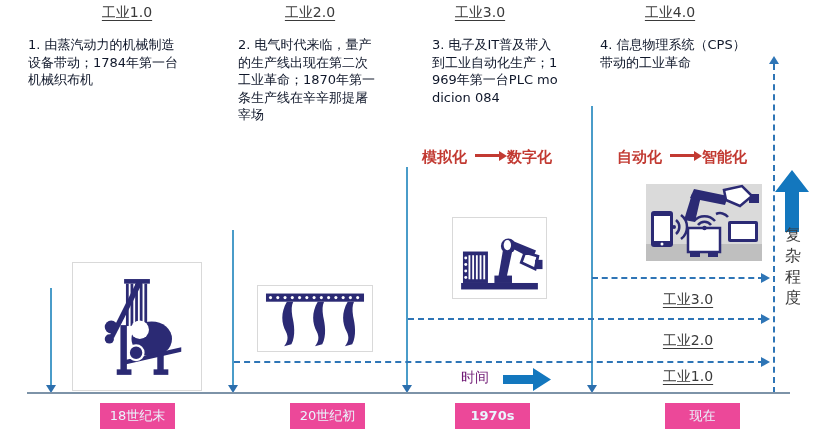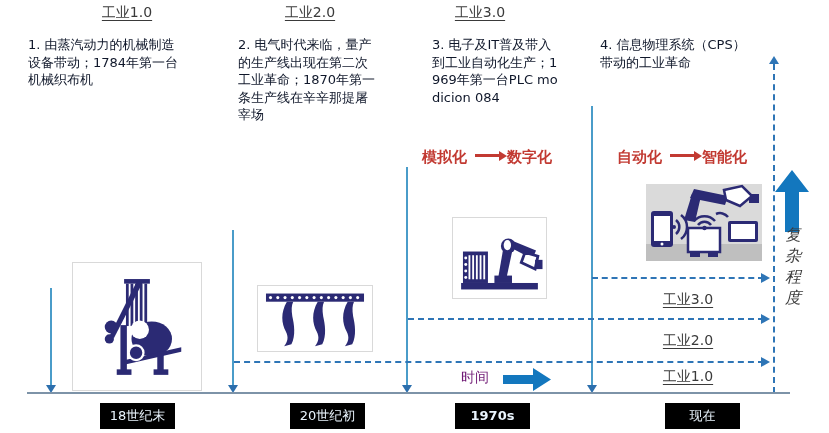--- a/index.html
+++ b/index.html
@@ -20,33 +20,34 @@
                border-top:8px solid #2c6fad;}
   .dash-h{height:0;border-top:2px dashed #2e75b6;}
   .dash-h-arrow{width:0;height:0;border-top:5px solid transparent;border-bottom:5px solid transparent;
                 border-left:9px solid #2e75b6;}
   .dash-v{width:0;border-left:2px dashed #2e75b6;}
   .dash-v-arrow{width:0;height:0;border-left:5px solid transparent;border-right:5px solid transparent;
                 border-bottom:8px solid #2e75b6;}
   .level-label{font-size:14px;color:#3a3a3a;text-decoration:underline;text-underline-offset:3px;
                width:80px;text-align:center;}
   .timeline{height:0;border-top:2px solid #7d93a8;}
-  .era-box{background:#000000;color:#eaf5fe;font-size:13px;text-align:center;line-height:26px;
+  .era-box{background:#ec4899;color:#eaf5fe;font-size:13px;text-align:center;line-height:26px;
            width:75px;height:26px;}
   .time-label{font-size:14px;color:#701a75;}
   .complexity{width:18px;font-size:16px;line-height:21px;color:#3a3a3a;word-break:break-all;text-align:center;}
 </style>
 </head>
 <body>
 
 <div class="canvas">
 
   <div class="abs col-header" style="left:67px;top:4px;">工业1.0</div>
   <div class="abs col-header" style="left:250px;top:4px;">工业2.0</div>
   <div class="abs col-header" style="left:420px;top:4px;">工业3.0</div>
+  <div class="abs col-header" style="left:610px;top:4px;">工业4.0</div>
 
   <div class="abs desc" style="left:28px;top:36px;width:195px;">1. 由蒸汽动力的机械制造
 设备带动；1784年第一台
 机械织布机</div>
   <div class="abs desc" style="left:238px;top:36px;width:155px;">2. 电气时代来临，量产
 的生产线出现在第二次
 工业革命；1870年第一
 条生产线在辛辛那提屠
 宰场</div>
   <div class="abs desc" style="left:420px;top:36px;width:155px;margin-left:12px;">3. 电子及IT普及带入
@@ -190,21 +191,21 @@
   <div class="abs level-label" style="left:648px;top:332px;">工业2.0</div>
   <div class="abs level-label" style="left:648px;top:368px;">工业1.0</div>
 
   <div class="abs dash-v" style="left:773px;top:64px;height:329px;"></div>
   <div class="abs dash-v-arrow" style="left:769px;top:56px;"></div>
 
   <svg class="abs" style="left:775px;top:170px;" width="34" height="64" viewBox="0 0 34 64" xmlns="http://www.w3.org/2000/svg">
     <polygon points="17,0 34,22 24,22 24,62 10,62 10,22 0,22" fill="#1377be"></polygon>
   </svg>
 
-  <div class="abs complexity" style="left:784px;top:224px;font-style:italic;">复杂程度</div>
+  <div class="abs complexity" style="left:784px;top:224px;">复杂程度</div>
 
   <div class="abs timeline" style="left:27px;top:392px;width:763px;"></div>
 
   <div class="abs time-label" style="left:461px;top:369px;">时间</div>
   <svg class="abs" style="left:503px;top:368px;" width="48" height="23" viewBox="0 0 48 23" xmlns="http://www.w3.org/2000/svg">
     <polygon points="0,7 30,7 30,0 48,11.5 30,23 30,16 0,16" fill="#1377be"></polygon>
   </svg>
 
   <div class="abs era-box" style="left:100px;top:403px;">18世纪末</div>
   <div class="abs era-box" style="left:290px;top:403px;">20世纪初</div>

